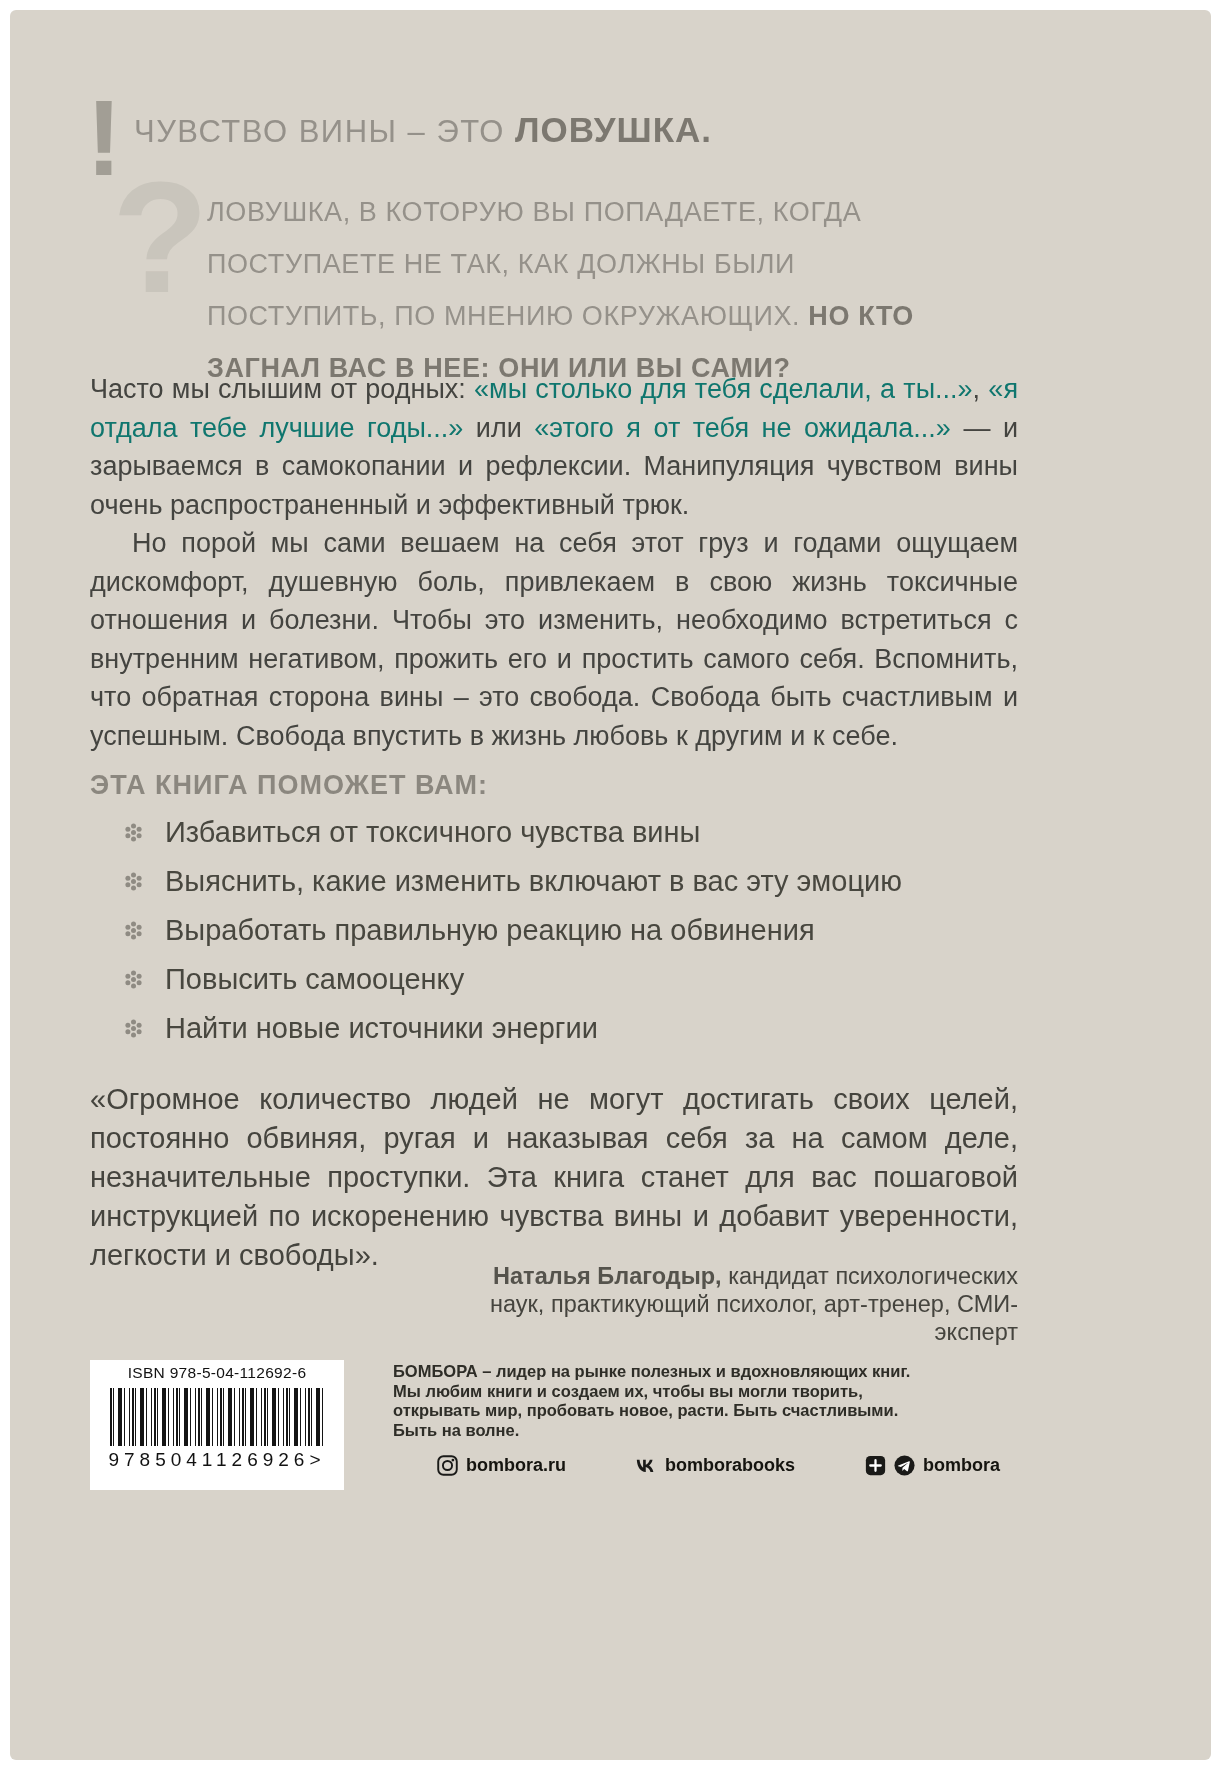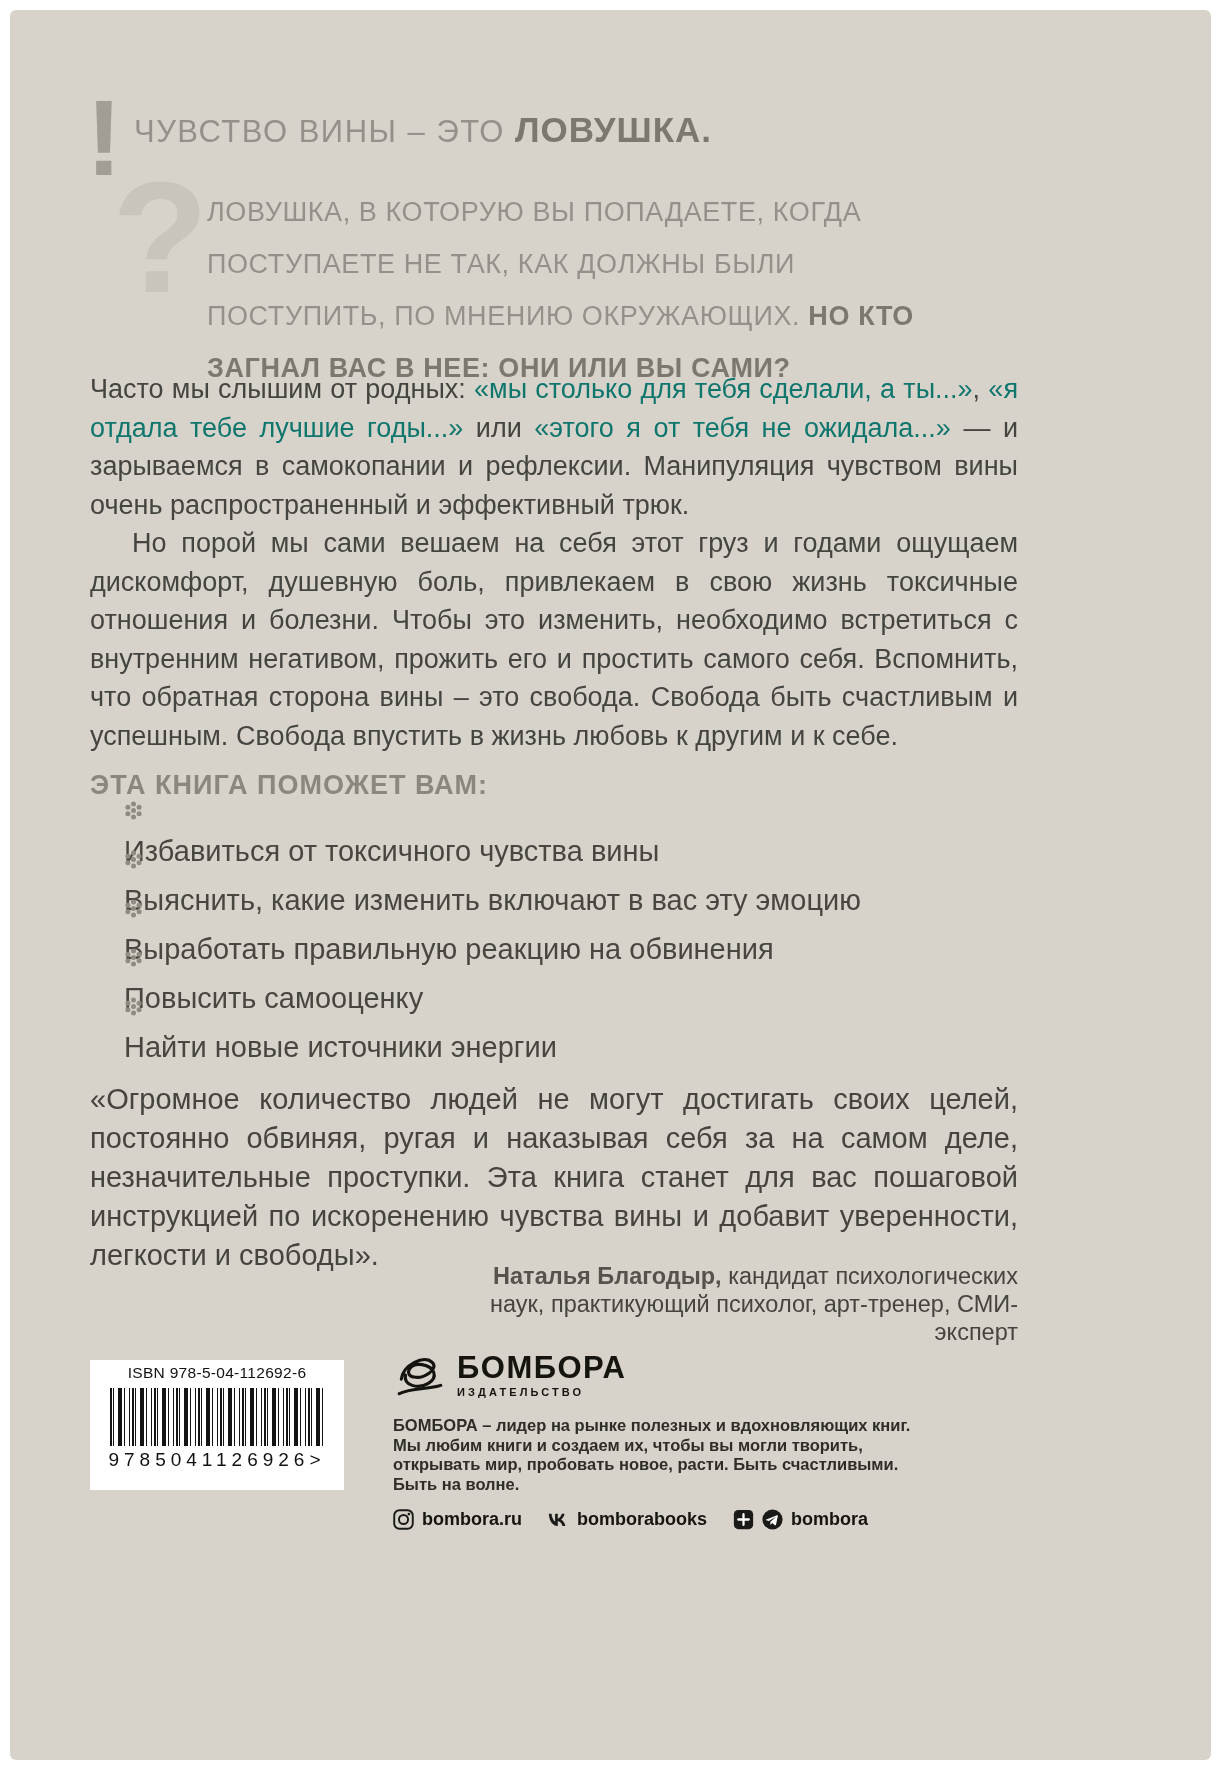--- a/index.html
+++ b/index.html
@@ -20,21 +20,21 @@
   .bodytext{position:absolute;left:80px;top:360px;width:928px;font-size:27px;line-height:38.5px;
             text-align:justify;color:#444440;}
   .bodytext p{margin:0;}
   .bodytext .p2{text-indent:42px;}
   .bodytext .seg-bold{font-weight:400;color:#0f766e;}
 
   
   .benefits-heading{position:absolute;left:80px;top:760px;font-size:27px;font-weight:700;
                     letter-spacing:1px;color:#8b877f;}
   .benefits-list{position:absolute;left:114px;top:798px;margin:0;padding:0;list-style:none;}
-  .benefit{display:flex;align-items:flex-start;gap:22px;height:49px;font-size:29px;color:#48473f;flex-direction:column;}
+  .benefit{display:flex;align-items:center;gap:22px;height:49px;font-size:29px;color:#48473f;}
   .flower{flex:0 0 auto;width:5px;height:5px;border-radius:50%;background:#8f8b83;margin:0 7px;
           box-shadow:0 -6.5px 0 #8f8b83, 5.6px -3.2px 0 #8f8b83, 5.6px 3.2px 0 #8f8b83,
                      0 6.5px 0 #8f8b83, -5.6px 3.2px 0 #8f8b83, -5.6px -3.2px 0 #8f8b83;}
 
   
   .quote{position:absolute;left:80px;top:1070px;width:928px;font-size:29px;
          line-height:39px;text-align:justify;color:#45443e;}
   .attribution{position:absolute;left:438px;top:1252px;width:570px;text-align:right;
                font-size:23.5px;line-height:28px;color:#45443e;}
   .attribution .seg-bold{font-weight:700;color:#55534c;}
@@ -52,21 +52,21 @@
           #141414 19px 20px, #ffffff 20px 22px);}
   .digits{margin-top:3px;font-size:19px;letter-spacing:5px;color:#121212;white-space:nowrap;}
 
   .publisher{position:absolute;left:383px;top:1338px;}
   .logo-row{display:flex;align-items:center;gap:10px;}
   .scribble{width:54px;height:54px;}
   .pub-name{font-size:31px;font-weight:700;letter-spacing:1.5px;color:#15140f;line-height:1.05;}
   .pub-sub{font-size:11px;font-weight:700;letter-spacing:3.1px;color:#15140f;margin-top:2px;}
   .pub-desc{margin-top:14px;width:532px;font-size:16.5px;line-height:19.5px;font-weight:700;color:#2e2d27;}
   .socials{margin-top:15px;display:flex;align-items:center;gap:26px;font-size:18px;font-weight:700;color:#15140f;}
-  .social{display:flex;align-items:center;gap:8px;}
+  .social{display:flex;align-items:center;gap:8px;margin-left:44px;}
   .sicon{width:21px;height:21px;display:block;}
 </style>
 </head>
 <body>
 
 <div class="sheet">
   <div class="card">
 
     <div class="excl">!</div>
     <div class="tagline"><span>ЧУВСТВО ВИНЫ – ЭТО </span><span class="seg-bold">ЛОВУШКА.</span></div>
@@ -105,32 +105,20 @@
     <div class="quote">«Огромное количество людей не могут достигать своих целей, постоянно обвиняя, ругая и наказывая себя за на самом деле, незначительные проступки. Эта книга станет для вас пошаговой инструкцией по искоренению чувства вины и добавит уверенности, легкости и свободы».</div>
     <div class="attribution"><span class="seg-bold">Наталья Благодыр,</span><span> кандидат психологических наук, практикующий психолог, арт-тренер, СМИ-эксперт</span></div>
 
     <div class="barcode-box">
       <div class="isbn">ISBN 978-5-04-112692-6</div>
       <div class="bars"></div>
       <div class="digits"><span>9785041126926</span><span>&gt;</span></div>
     </div>
 
     <div class="publisher">
-      <div class="logo-row">
-        <svg class="scribble" viewBox="0 0 52 52">
-          <g fill="none" stroke="#14130f" stroke-width="3" stroke-linecap="round">
-            <path d="M8 30 C10 16 30 6 38 14 C44 20 30 30 20 28 C10 26 16 14 28 16 C40 18 44 28 34 34 C24 40 10 36 12 26"></path>
-            <path d="M6 44 C18 38 34 40 46 36"></path>
-          </g>
-        </svg>
-        <div class="logo-text">
-          <div class="pub-name">БОМБОРА</div>
-          <div class="pub-sub">ИЗДАТЕЛЬСТВО</div>
-        </div>
-      </div>
       <div class="pub-desc">БОМБОРА – лидер на рынке полезных и вдохновляющих книг. Мы любим книги и создаем их, чтобы вы могли творить, открывать мир, пробовать новое, расти. Быть счастливыми. Быть на волне.</div>
       <div class="socials">
         <div class="social">
           <svg class="sicon" viewBox="0 0 24 24">
             <rect x="1.4" y="1.4" width="21.2" height="21.2" rx="6" fill="none" stroke="#1a1a18" stroke-width="2.2"></rect>
             <circle cx="12" cy="12" r="5.2" fill="none" stroke="#1a1a18" stroke-width="2.2"></circle>
             <circle cx="18.2" cy="5.8" r="1.6" fill="#1a1a18"></circle>
           </svg>
           <span>bombora.ru</span>
         </div>

